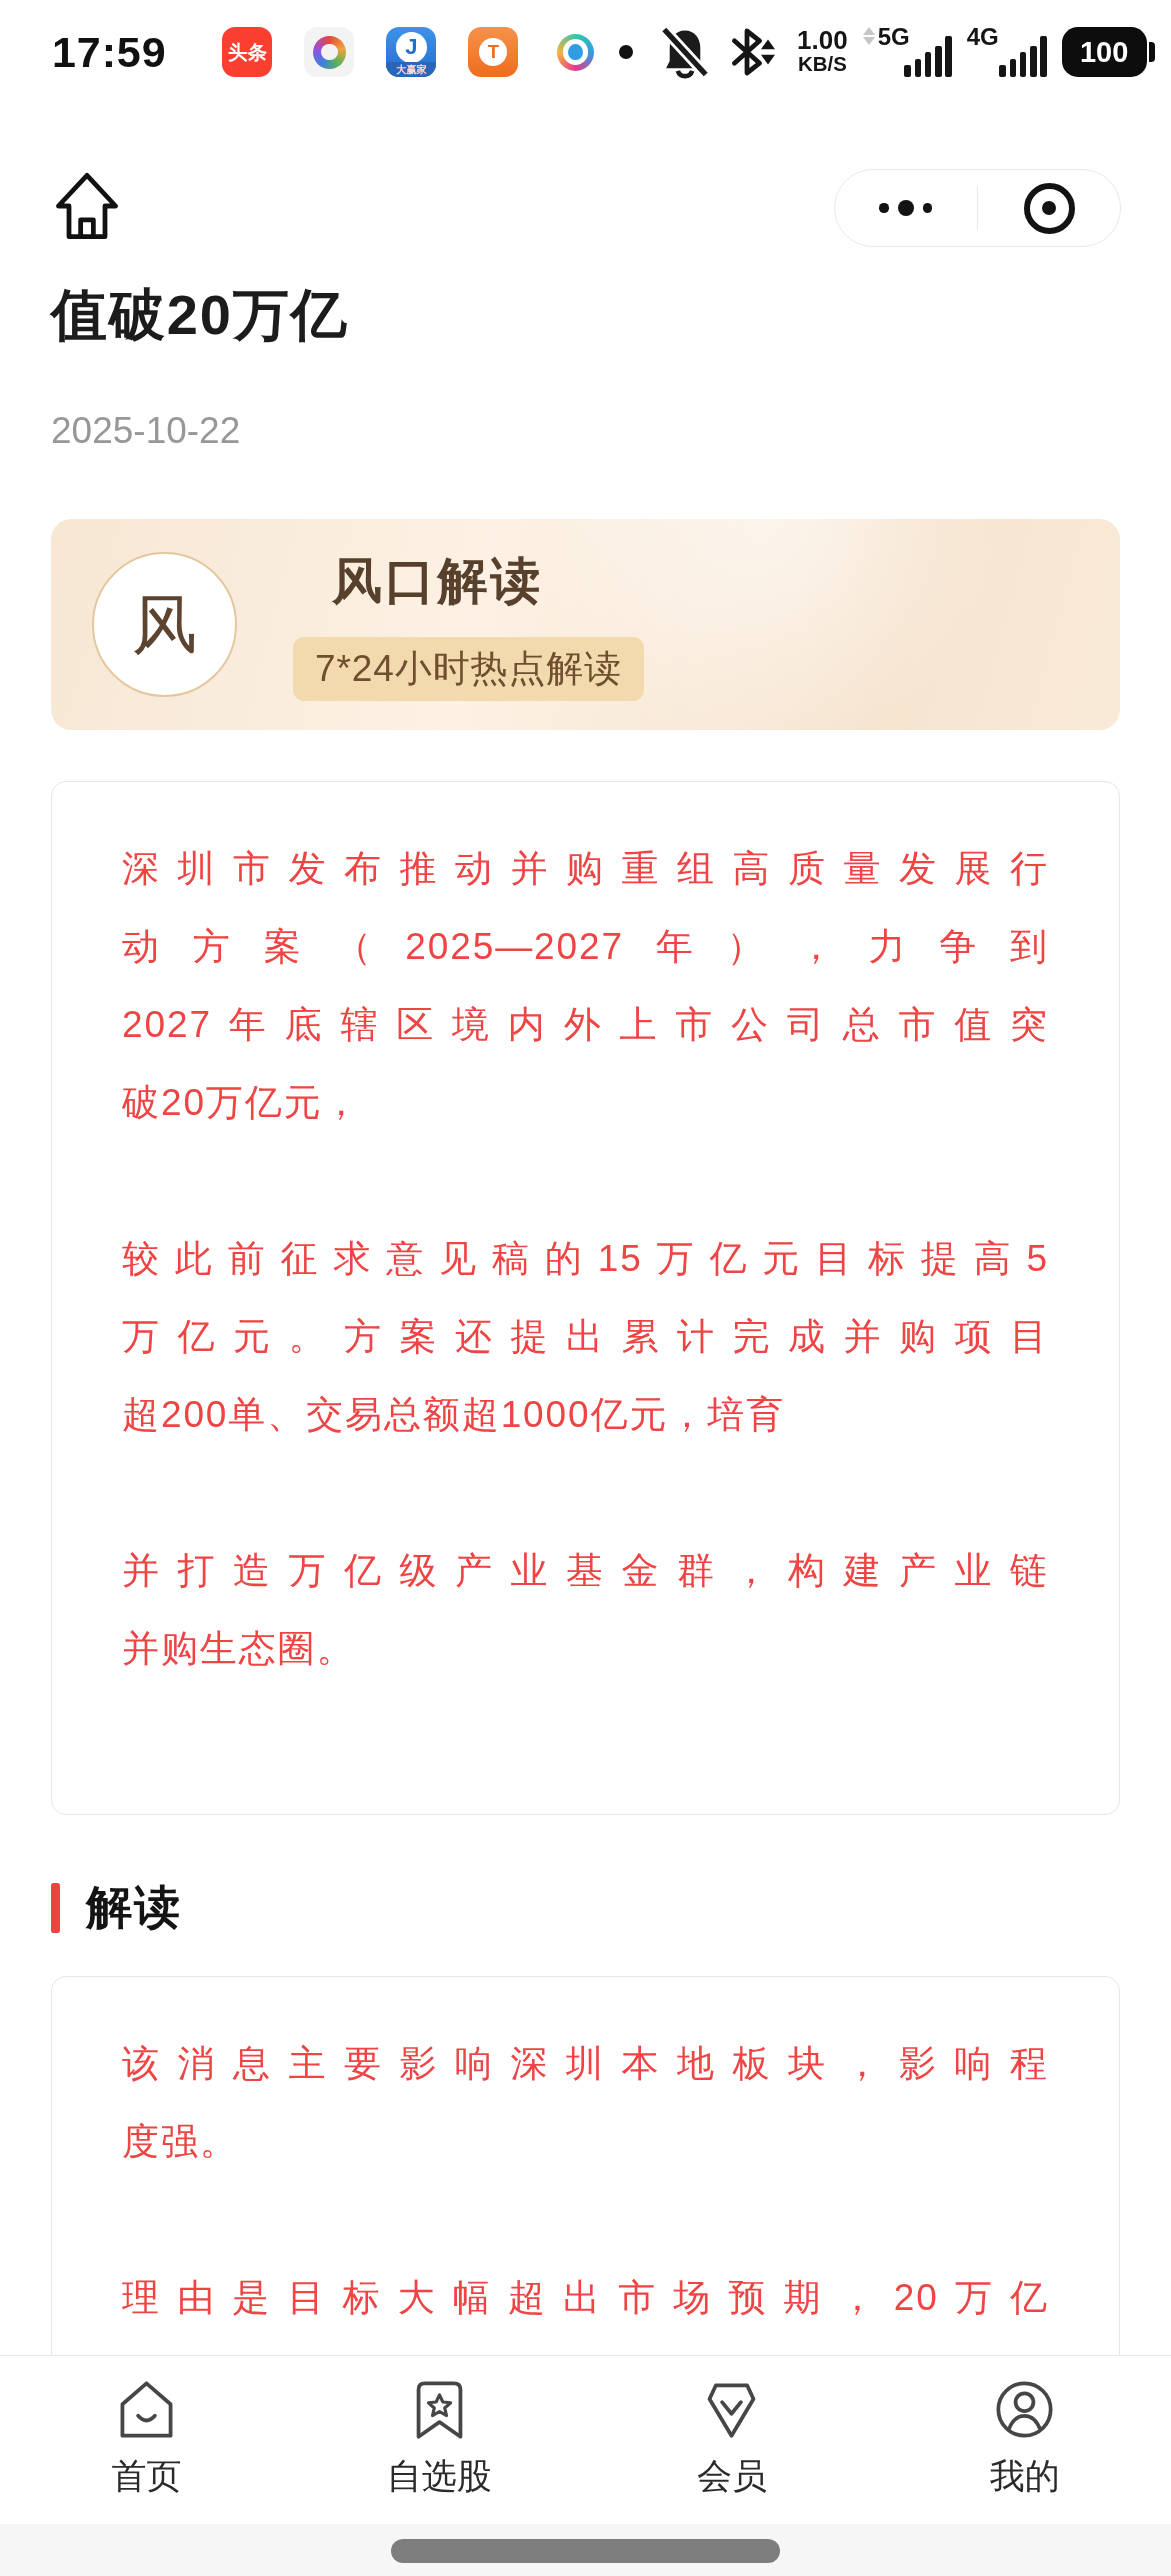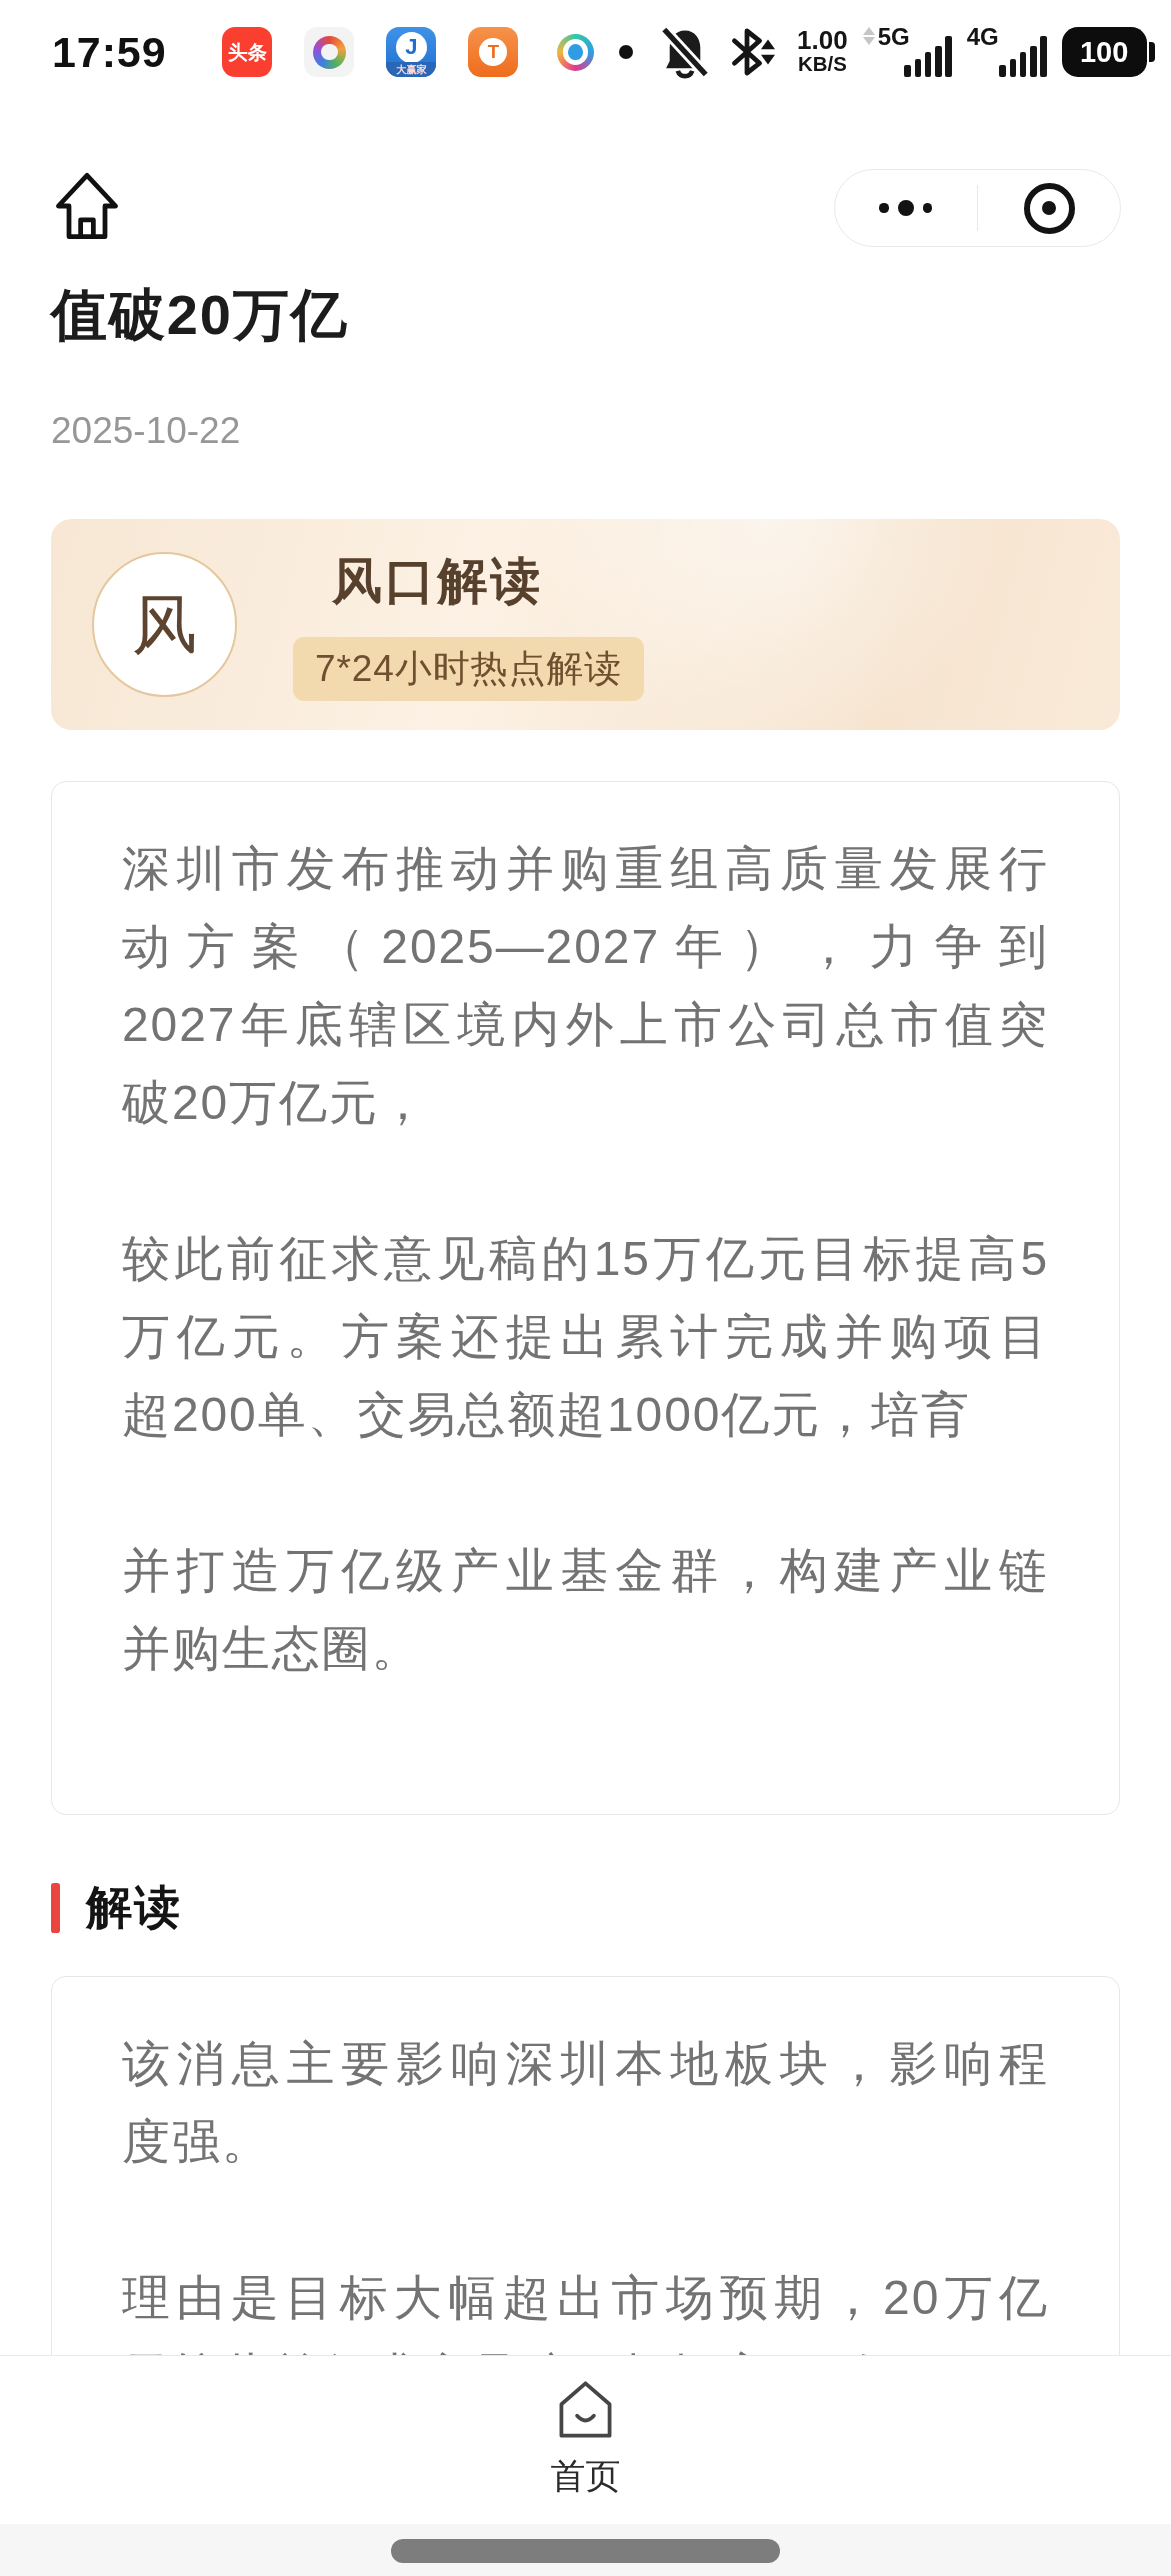--- a/index.html
+++ b/index.html
@@ -80,32 +80,32 @@
                 font-size:65px;color:#5d4430;flex:0 0 auto;position:relative;z-index:1;}
   .promo-texts{margin-left:56px;position:relative;z-index:1;}
   .promo-title{font-size:50px;font-weight:bold;color:#57402c;letter-spacing:2.8px;margin-left:39px;}
   .promo-badge{display:inline-block;margin-top:22px;background:#f3d9ae;color:#6e4f30;font-size:37px;
                padding:7.4px 22px;border-radius:11px;letter-spacing:0.9px;}
 
   .content-box{position:absolute;left:51px;right:51px;border:1.9px solid #e6e6e6;border-radius:15px;background:#fff;
                box-sizing:border-box;padding:48px 70px;}
   .box1{top:781px;height:1034px;}
   .box2{top:1976px;height:519px;}
-  .para{font-size:48px;line-height:78px;color:#737373;letter-spacing:1.9px;}
+  .para{font-size:37px;line-height:78px;color:#ef4444;letter-spacing:1.9px;}
   .para + .para{margin-top:78px;}
   .t-line{text-align:justify;text-align-last:justify;text-justify:inter-character;}
   .para .t-line:last-child{text-align-last:left;}
 
   .section-hd{position:absolute;left:51px;top:1877px;display:flex;align-items:center;gap:26px;}
   .section-bar{width:9.3px;height:50px;background:#e8463e;border-radius:2.8px;}
   .section-title{font-size:46px;font-weight:bold;color:#141414;letter-spacing:1.9px;}
 
   
   .tab-bar{position:absolute;left:0;top:2355px;width:1171px;height:170px;background:#ffffff;
-           border-top:1.9px solid #e8e8e8;display:flex;z-index:5;box-sizing:border-box;flex-direction:column;}
+           border-top:1.9px solid #e8e8e8;display:flex;z-index:5;box-sizing:border-box;}
   .tab-item{flex:1;display:flex;flex-direction:column;align-items:center;justify-content:flex-start;padding-top:20.4px;gap:9.3px;}
   .tab-icon{width:67px;height:67px;}
   .tab-icon svg{width:100%;height:100%;}
   .tab-label{font-size:35px;color:#2b2b2b;}
   .home-strip{position:absolute;left:0;top:2524px;width:1171px;height:52px;background:#f6f6f6;z-index:6;
               display:flex;align-items:center;justify-content:center;}
   .home-indicator{width:389px;height:24px;border-radius:13px;background:#7d7d7d;margin-top:1.9px;}
 
   .icon-stroke{stroke:#464646;stroke-width:3.6;fill:none;stroke-linejoin:round;stroke-linecap:round;}
 </style>

